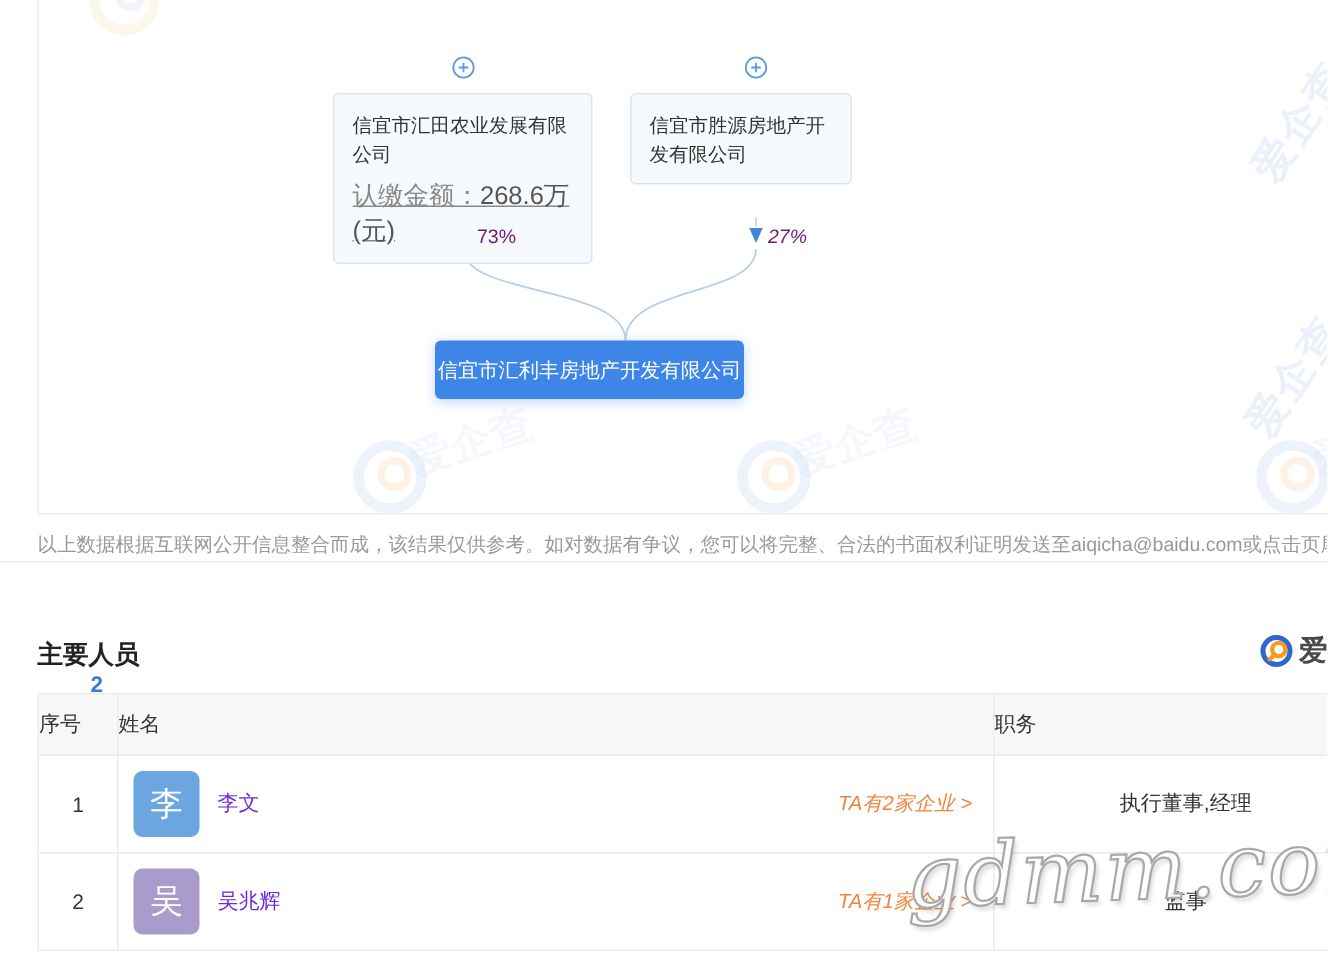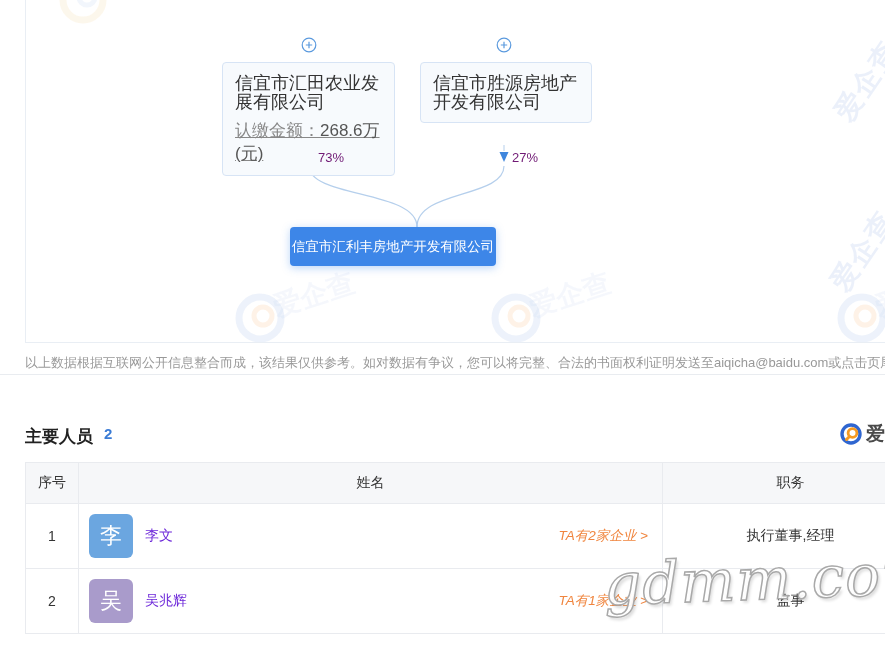--- a/index.html
+++ b/index.html
@@ -22,45 +22,45 @@
   }
   
   .diagram-card { position:absolute; left:25px; top:-8px; width:890px; height:351px;
     border:1px solid #e9eef4; background:transparent; z-index:2; }
   .tree-svg { position:absolute; left:0; top:0; z-index:3; }
   .plus-icon { position:absolute; width:16px; height:16px; z-index:4; cursor:pointer; }
   .node {
     position:absolute; z-index:4; background:#f7fafd; border:1px solid #d7e4f5;
     border-radius:4px; padding:11px 12px 10px; cursor:pointer;
   }
-  .node-title { font-size:18px; color:#333; line-height:19px; }
+  .node-title { font-size:13px; color:#333; line-height:19px; }
   .node-amount { margin-top:7px; font-size:17px; color:#888;text-decoration:underline; }
   .node-amount b { font-weight:normal; color:#555; }
   .pct-label { position:absolute; z-index:4; font-size:13px; color:#701a75; }
   .company-box {
     position:absolute; left:290px; top:227px; width:206px; height:39px; z-index:4;
     background:#3d86e8; border-radius:4px; color:#fff; font-size:13.5px;
     display:flex; align-items:center; justify-content:center; cursor:pointer;
     box-shadow:0 2px 8px rgba(61,134,232,.35);
   }
   
   .disclaimer { position:absolute; left:25px; top:354px; width:860px; z-index:2;
     font-size:13px; color:#999; white-space:nowrap; overflow:hidden; }
   .page-divider { position:absolute; left:0; top:374px; width:885px; height:1px; background:#e9ecf0; z-index:2; }
   
-  .section-header { position:absolute; left:25px; top:425px; z-index:2; display:flex; align-items:flex-start; }
+  .section-header { position:absolute; left:25px; top:425px; z-index:2; display:flex; align-items:center;flex-direction:column; }
   .section-title { font-size:17px; font-weight:bold; color:#222; }
   .section-count { margin-left:11px; font-size:15px; font-weight:bold; color:#3a7bd5; }
   .brand-partial { position:absolute; left:839px; top:421px; z-index:2; display:flex; align-items:center; white-space:nowrap; }
   .brand-partial .brand-text { margin-left:3px; font-size:19px; font-weight:bold; color:#4a4a4a; }
   
   .ppl-table { position:absolute; left:25px; top:462px; width:893px; z-index:2;
     border-collapse:collapse; table-layout:fixed; }
   .ppl-table th, .ppl-table td { border:1px solid #e9ebef; font-size:14px; color:#333; }
-  .ppl-table th { height:41px; background:#f6f7f9; font-weight:normal; text-align:center; }
+  .ppl-table th { height:41px; background:#f6f7f9; font-weight:normal; text-align:left; }
   .ppl-table td { height:65px; }
   .col-no { width:53px; } .col-name { width:584px; } .col-pos { width:256px; }
   .td-no, .td-pos { text-align:center; }
   .name-cell { display:flex; align-items:center; padding:0 14px 0 10px; }
   .avatar { width:44px; height:44px; border-radius:6px; color:#fff; font-size:22px;
     display:flex; align-items:center; justify-content:center; flex:0 0 44px; }
   .avatar--blue { background:#6ba6e0; }
   .avatar--purple { background:#a99bcb; }
   .name-link { margin-left:12px; color:#6d28d9; font-size:14px; text-decoration:none; cursor:pointer; }
   .ta-link { margin-left:auto; color:#f0853e; font-size:13.5px; text-decoration:none; cursor:pointer;font-style:italic; }
@@ -123,26 +123,26 @@
     <svg width="16" height="16">
         <circle cx="8" cy="8" r="6.8" fill="none" stroke="#5b9ade" stroke-width="1.2"></circle>
         <path d="M8 4.8 V11.2 M4.8 8 H11.2" stroke="#5b9ade" stroke-width="1.2"></path>
       </svg>
   </div>
 
   <div class="node" style="left:222px; top:62px; width:173px;">
     <div class="node-title">信宜市汇田农业发展有限公司</div>
     <div class="node-amount"><span>认缴金额：</span><b>268.6万(元)</b></div>
   </div>
-  <div class="node" style="left:420px; top:62px; width:172px;">
+  <div class="node" style="left:420px; top:62px; width:148px;">
     <div class="node-title">信宜市胜源房地产开发有限公司</div>
   </div>
 
   <div class="pct-label" style="left:318px; top:150px;">73%</div>
-  <div class="pct-label" style="left:512px; top:150px;">27%</div>
+  <div class="pct-label" style="left:512px; top:150px;font-style:italic;">27%</div>
 
   <div class="company-box">信宜市汇利丰房地产开发有限公司</div>
 
   <div class="disclaimer">以上数据根据互联网公开信息整合而成，该结果仅供参考。如对数据有争议，您可以将完整、合法的书面权利证明发送至aiqicha@baidu.com或点击页尾服务反馈。</div>
   <div class="page-divider"></div>
 
   <div class="section-header">
     <span class="section-title">主要人员</span>
     <span class="section-count">2</span>
   </div>

